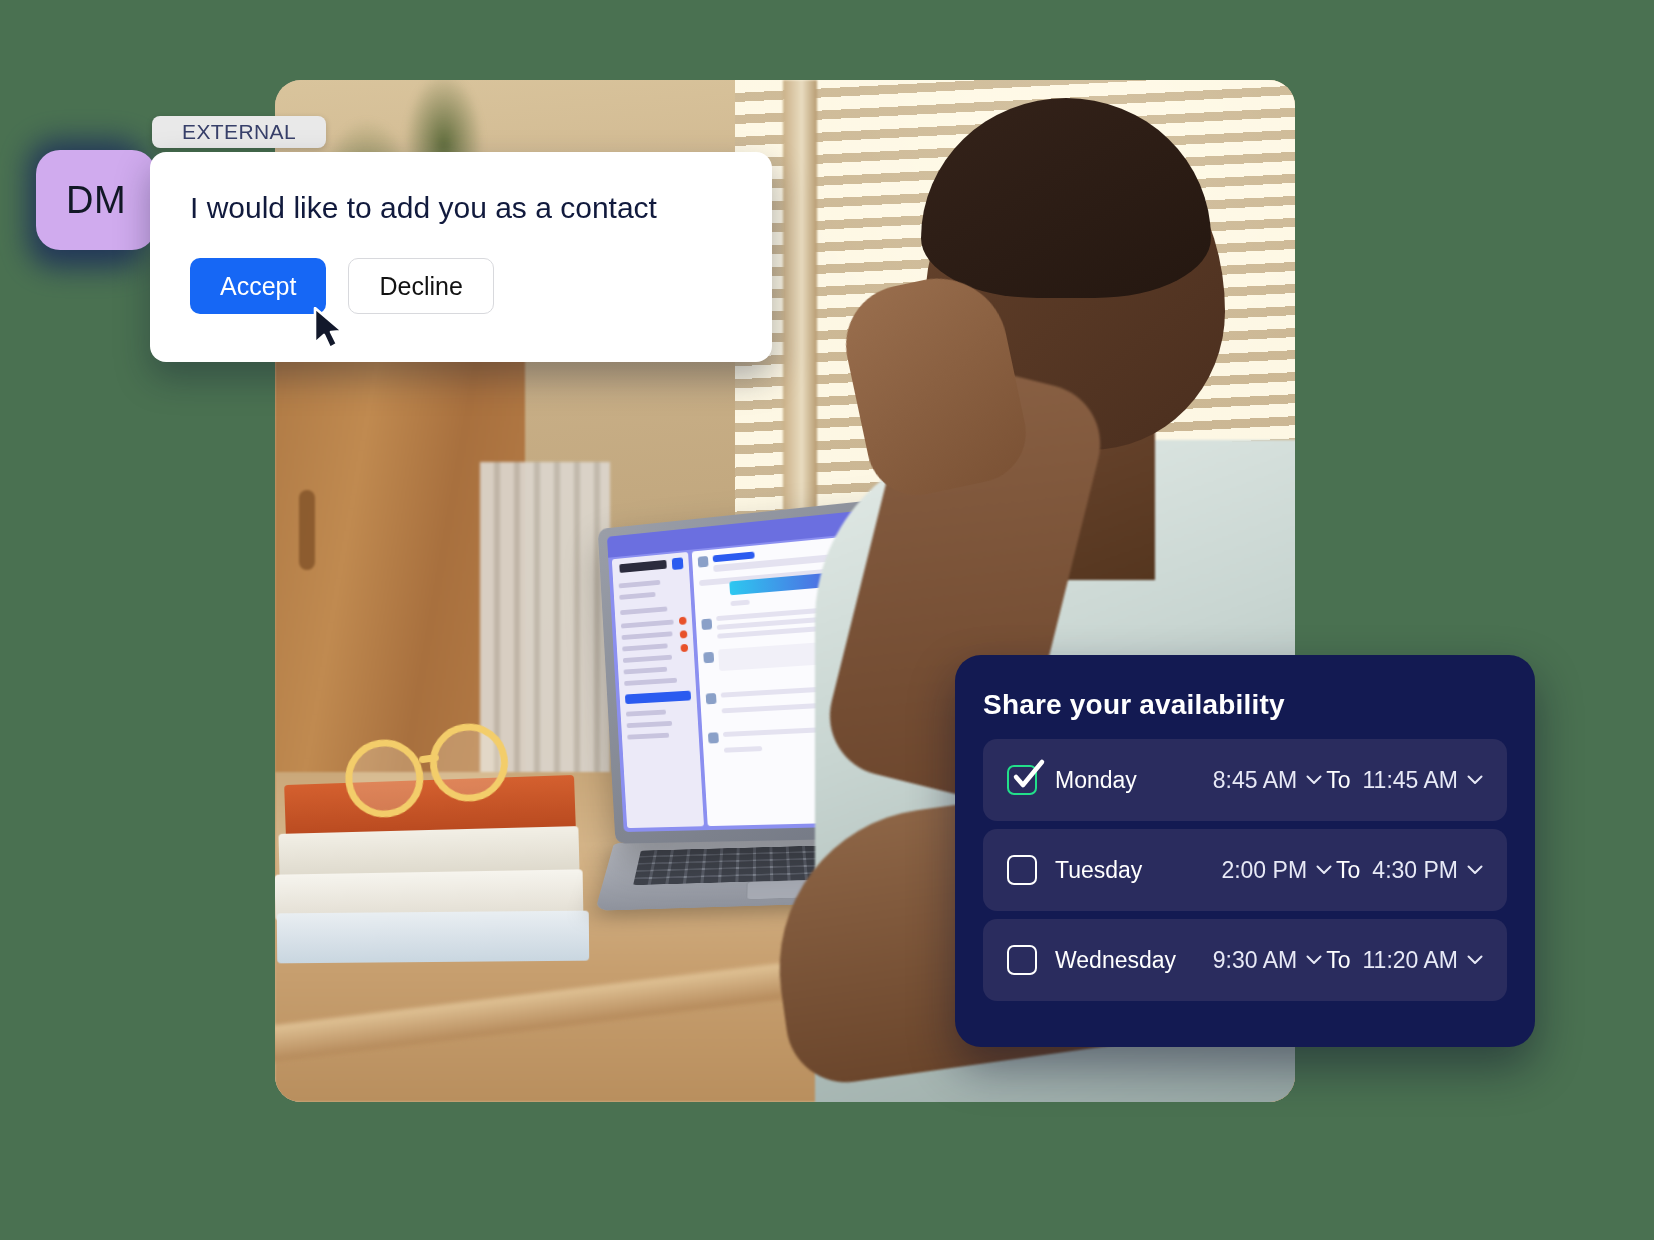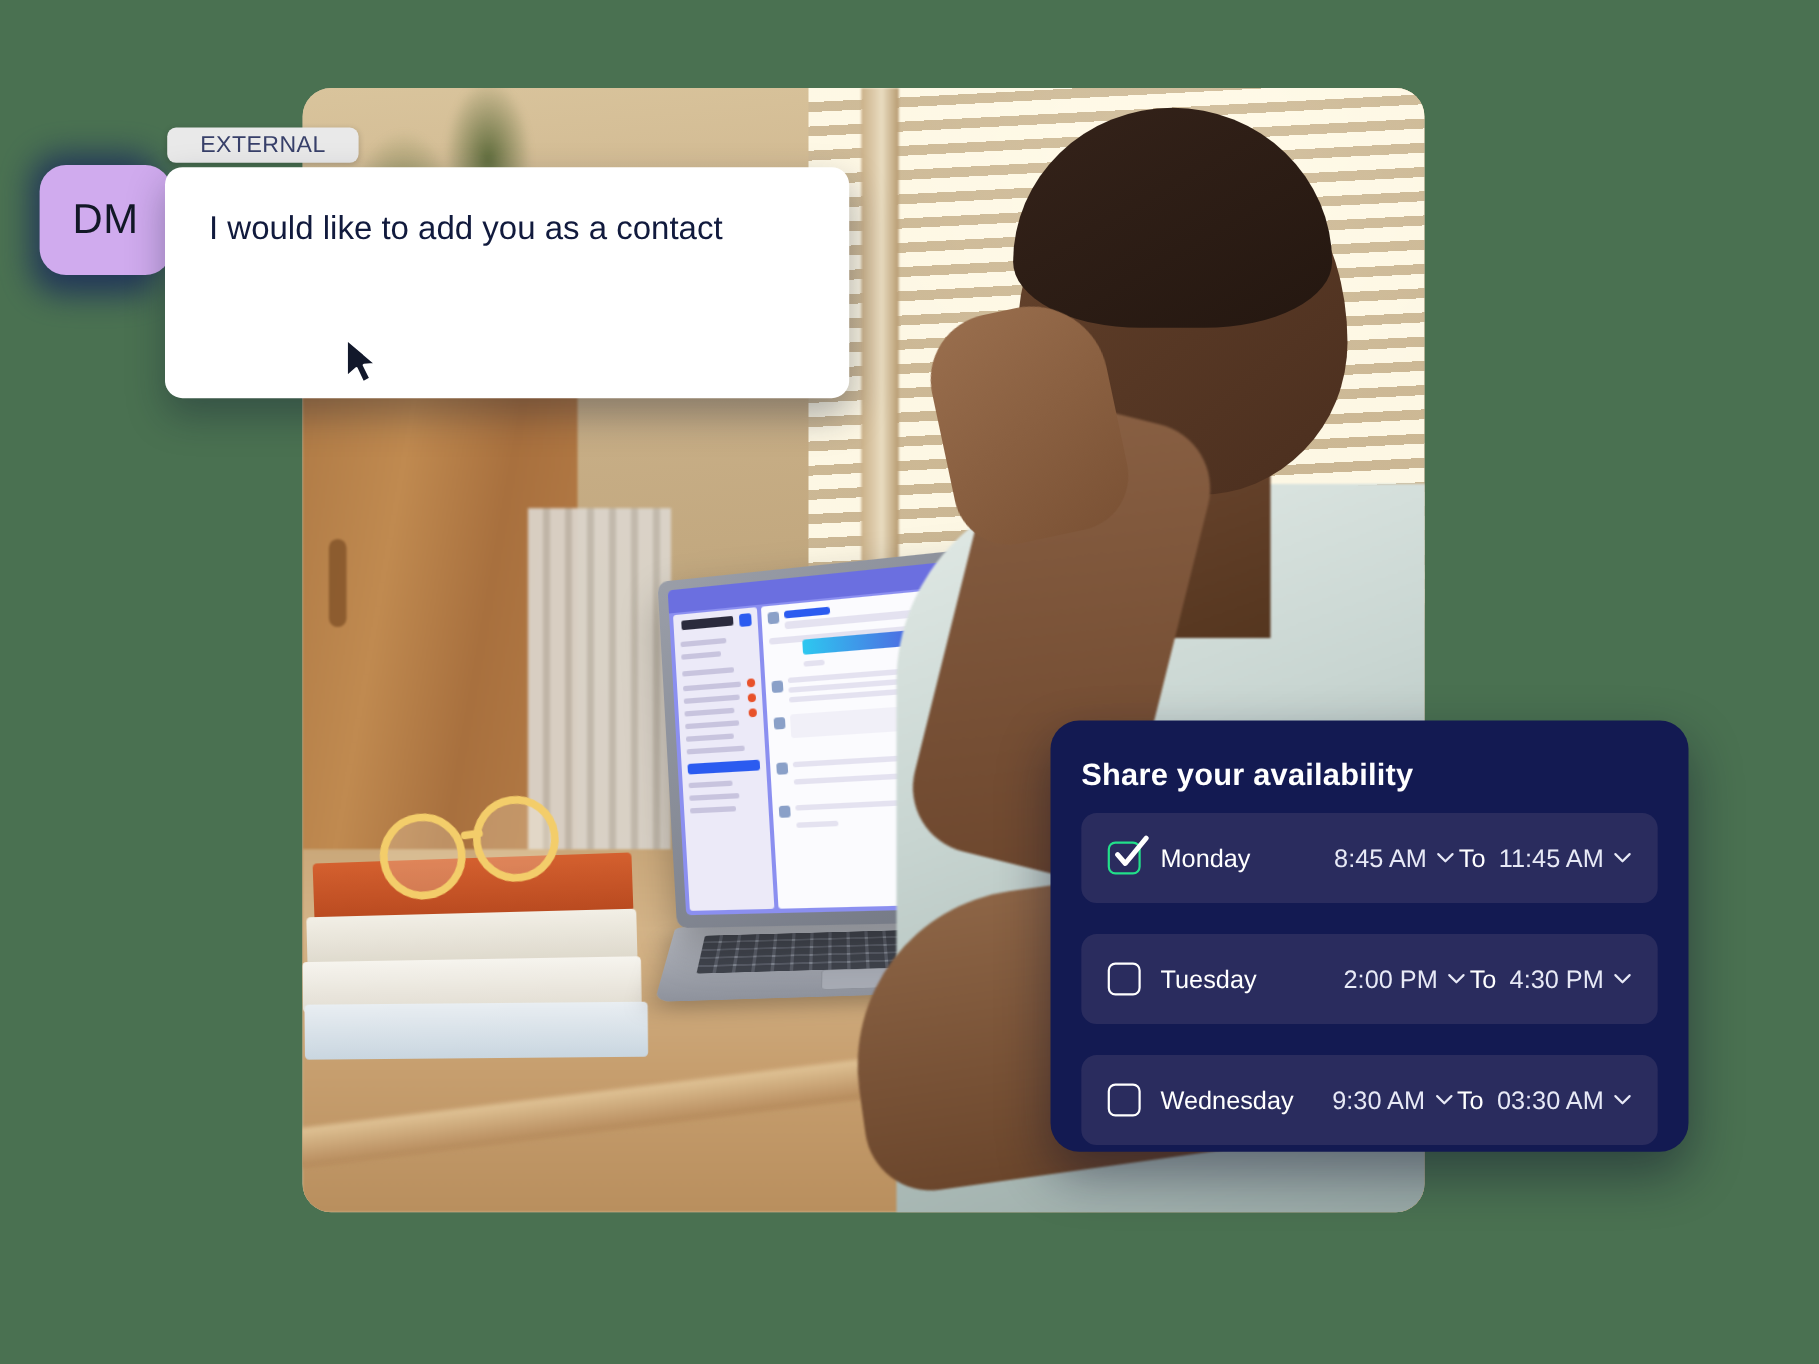--- a/index.html
+++ b/index.html
@@ -332,21 +332,21 @@
     margin: 8px 0 18px 0;
     letter-spacing: .2px;
   }
   .avail-row {
     display: flex;
     align-items: center;
     height: 82px;
     background: #2a2c5e;
     border-radius: 14px;
     padding: 0 24px;
-    margin-bottom: 28px;
+    margin-bottom: 8px;
   }
   .avail-row:last-child { margin-bottom: 16px; }
 
   .checkbox {
     width: 30px; height: 30px;
     border-radius: 7px;
     border: 2.5px solid #ffffff;
     flex: 0 0 auto;
     position: relative;
   }
@@ -468,20 +468,24 @@
   </div>
 </div>
 
 <div class="dm-shadow"></div>
 <div class="dm-badge">DM</div>
 
 <div class="external-badge">EXTERNAL</div>
 
 <div class="contact-card">
   <div class="contact-text">I would like to add you as a contact</div>
+  <div class="contact-actions">
+    <button class="btn btn-accept">Accept</button>
+    <button class="btn btn-decline">Decline</button>
+  </div>
 </div>
 
 <svg class="cursor" viewBox="0 0 34 44">
   <path d="M3 1 L3 36 L12 28 L18 41 L25 37 L19 25 L30 24 Z" fill="#12182b" stroke="#ffffff" stroke-width="2.6" stroke-linejoin="round"></path>
 </svg>
 
 <div class="avail-card">
   <div class="avail-title">Share your availability</div>
 
   <div class="avail-row">
@@ -528,19 +532,19 @@
     <div class="checkbox"></div>
     <div class="day-label">Wednesday</div>
     <div class="time-chip time-start">
       <span>9:30 AM</span>
       <svg class="chev" width="16" height="10" viewBox="0 0 16 10">
         <path d="M1.5 1.5 L8 8 L14.5 1.5" fill="none" stroke="#e7e9f6" stroke-width="2" stroke-linecap="round" stroke-linejoin="round"></path>
       </svg>
     </div>
     <div class="to-label">To</div>
     <div class="time-chip">
-      <span>03:30 AM</span>
+      <span>11:20 AM</span>
       <svg class="chev" width="16" height="10" viewBox="0 0 16 10">
         <path d="M1.5 1.5 L8 8 L14.5 1.5" fill="none" stroke="#e7e9f6" stroke-width="2" stroke-linecap="round" stroke-linejoin="round"></path>
       </svg>
     </div>
   </div>
 </div>
 
 </body></html>

